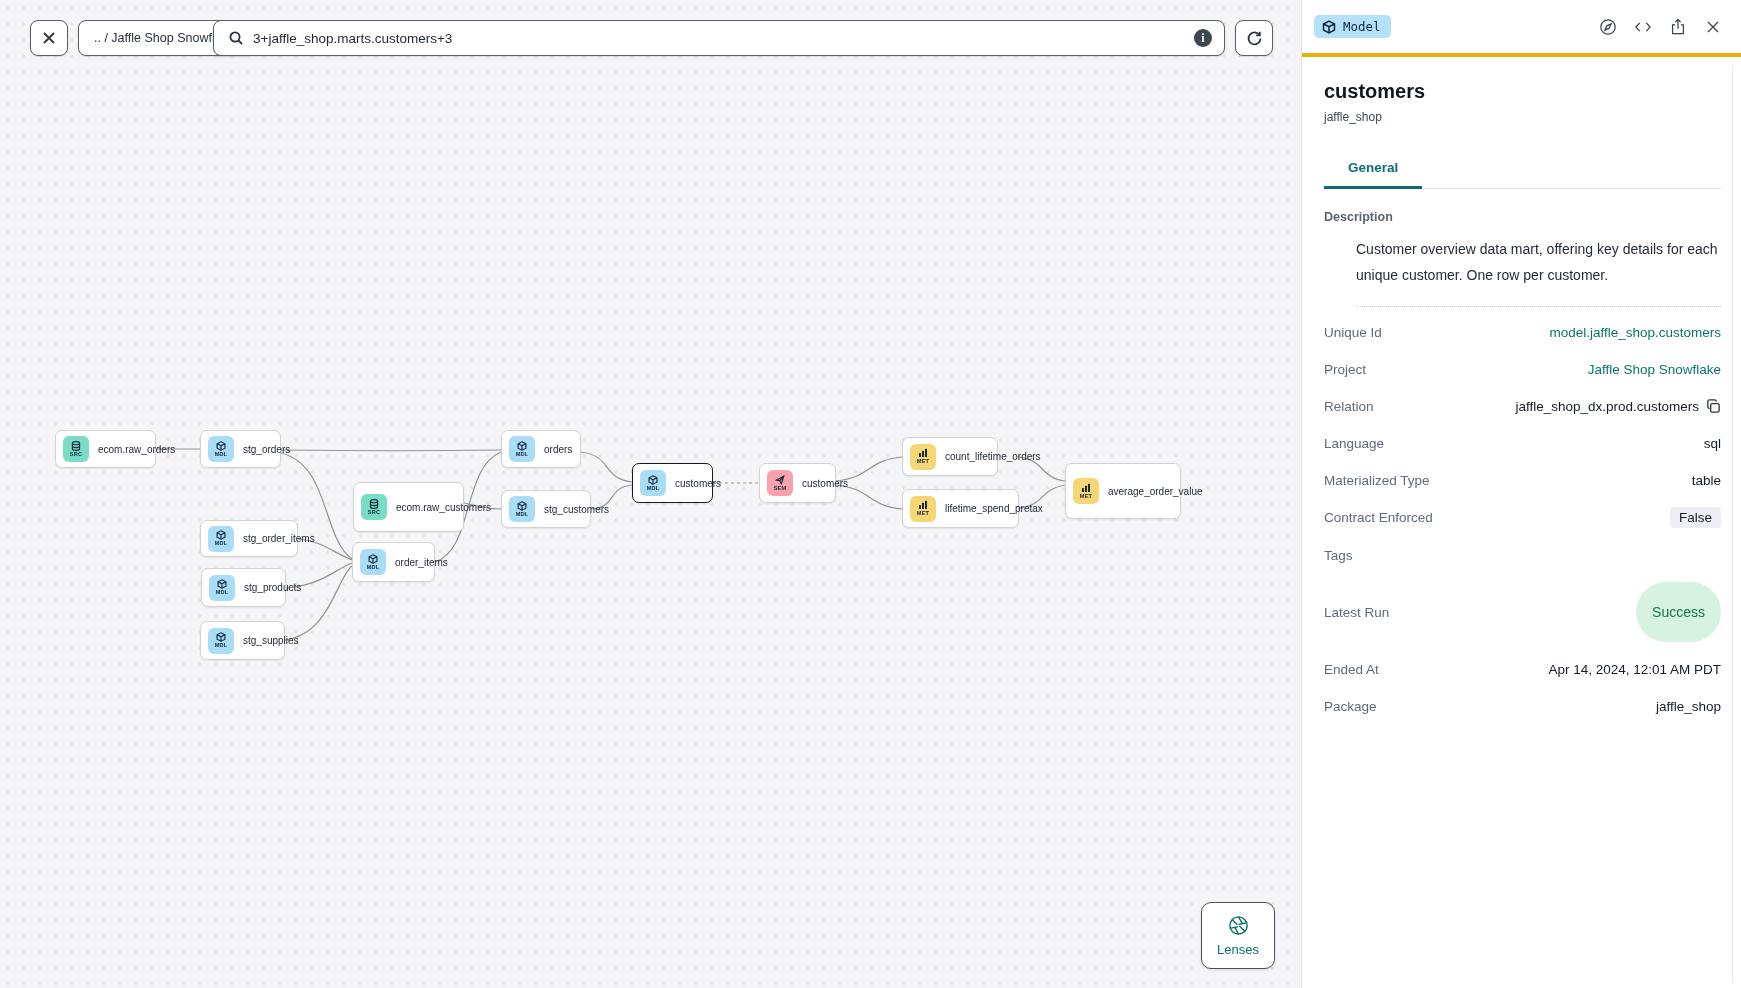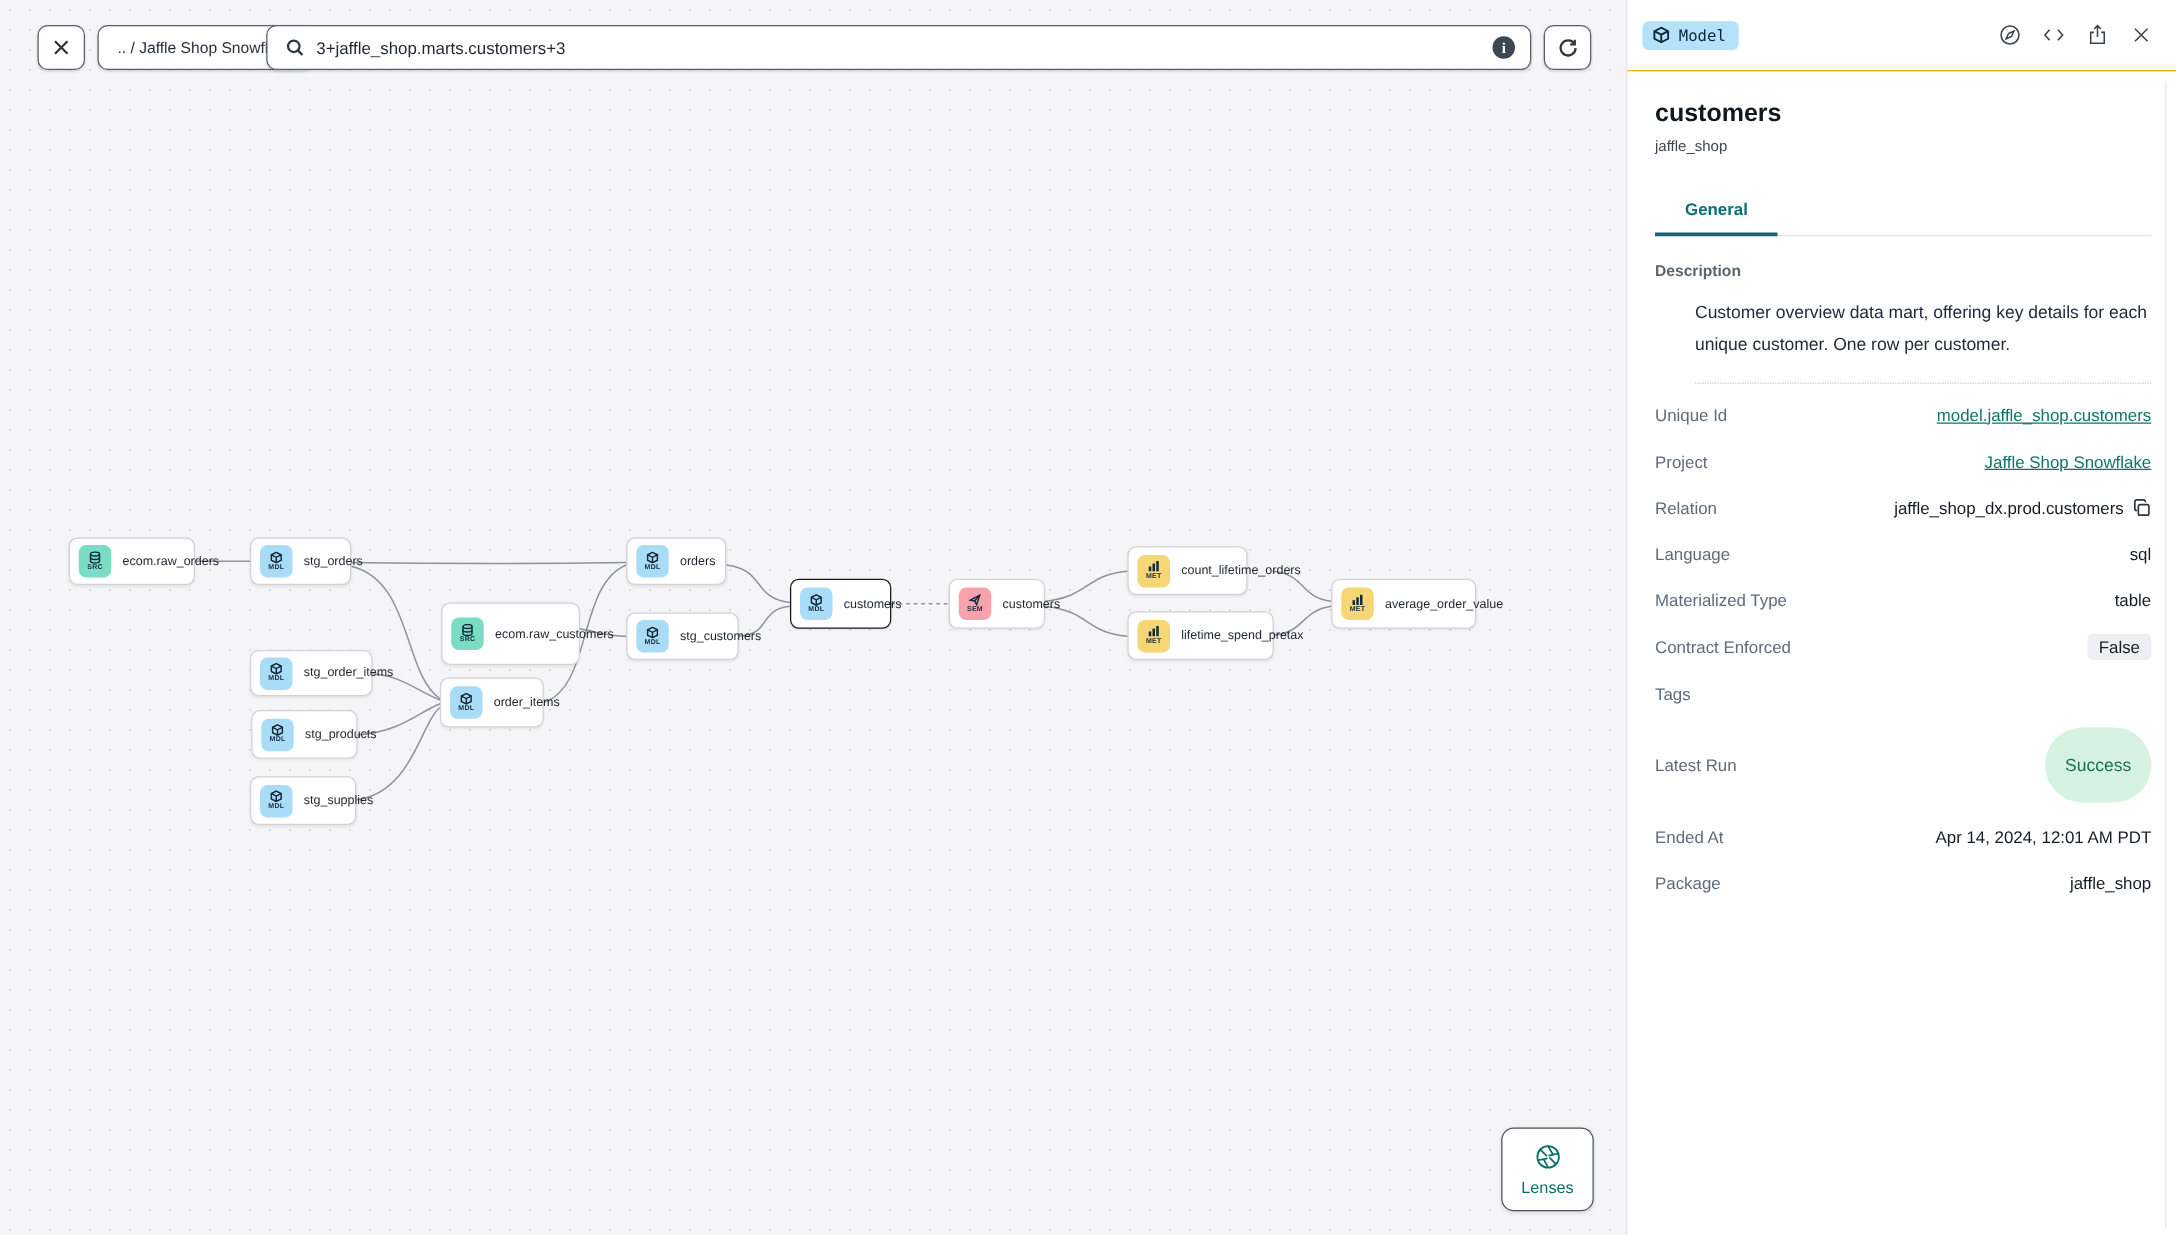--- a/index.html
+++ b/index.html
@@ -69,21 +69,21 @@
   .lenses svg { stroke:#0b6f6b; stroke-width:1.5; fill:none; }
   .lenses span { font-size:13px; color:#0b6f6b; }
 
   
   .panel {
     position:absolute; left:1301px; top:0; width:440px; height:988px;
     background:#fff; border-left:1px solid #e3e1e6;
   }
   .panel-header {
     height:57px; display:flex; align-items:center; justify-content:space-between;
-    padding:0 18px 0 12px; border-bottom:1px solid #eab308;
+    padding:0 18px 0 12px; border-bottom:4px solid #eab308;
   }
   .type-badge {
     background:#b3e2fa; border-radius:5px; padding:4px 10px 4px 8px;
     display:flex; align-items:center; gap:7px;
     font-family:"DejaVu Sans Mono", monospace; font-size:12.5px; color:#10263b; cursor:default;
   }
   .type-badge svg { width:14px; height:14px; stroke:#10263b; stroke-width:1.3; fill:none; }
   .header-actions { display:flex; align-items:center; gap:15px; }
   .hicon { cursor:pointer; display:flex; }
   .hicon svg { width:20px; height:20px; stroke:#39434e; stroke-width:1.5; fill:none; }
@@ -100,21 +100,21 @@
     color:#0b6f7a; border-bottom:3px solid #0e6b76; margin-bottom:-1px; cursor:pointer;
   }
 
   .sec-label { margin-top:21px; font-size:12.5px; font-weight:700; color:#5a6570; }
   .sec-text { margin-top:13px; font-size:14px; line-height:1.85; color:#222b38; padding-bottom:17px; border-bottom:1px dotted #c6cbd3;margin-left:32px; }
 
   .rows { margin-top:7px; }
   .frow { display:flex; align-items:center; justify-content:space-between; padding:8.5px 0; min-height:37px; }
   .flabel { font-size:13.5px; color:#5f6b7a; }
   .fval { font-size:13.5px; color:#141c27; }
-  a.fval { color:#0c756a; text-decoration:underline; cursor:pointer; }
+  a.fval { color:#0c756a; cursor:pointer; }
   .fval-copy { display:flex; align-items:center; gap:7px; }
   .copy-btn { display:flex; cursor:pointer; }
   .copy-btn svg { width:15px; height:15px; stroke:#2c3540; stroke-width:1.4; fill:none; }
   .chip-false { background:#edeff2; border-radius:4px; padding:3px 9px; font-size:13.5px; color:#141c27; }
   .pill-success {
     background:#d6f3e1; color:#17714d; border-radius:999px; padding:22px 16px;
     font-size:14px; cursor:default;
   }
 </style>
 </head>
@@ -267,21 +267,21 @@
     <span class="nicon met">
         <svg viewBox="0 0 12 12">
           <rect x="1.2" y="6.2" width="2.4" height="4.6"></rect>
           <rect x="4.8" y="3.4" width="2.4" height="7.4"></rect>
           <rect x="8.4" y="1" width="2.4" height="9.8"></rect>
         </svg>
         <b>MET</b>
       </span>
     <span class="nlabel">lifetime_spend_pretax</span>
   </div>
-  <div class="node" style="left:1065px;top:463px;width:116px;height:40px">
+  <div class="node" style="left:1065px;top:463px;width:116px;height:56px">
     <span class="nicon met">
         <svg viewBox="0 0 12 12">
           <rect x="1.2" y="6.2" width="2.4" height="4.6"></rect>
           <rect x="4.8" y="3.4" width="2.4" height="7.4"></rect>
           <rect x="8.4" y="1" width="2.4" height="9.8"></rect>
         </svg>
         <b>MET</b>
       </span>
     <span class="nlabel">average_order_value</span>
   </div>

